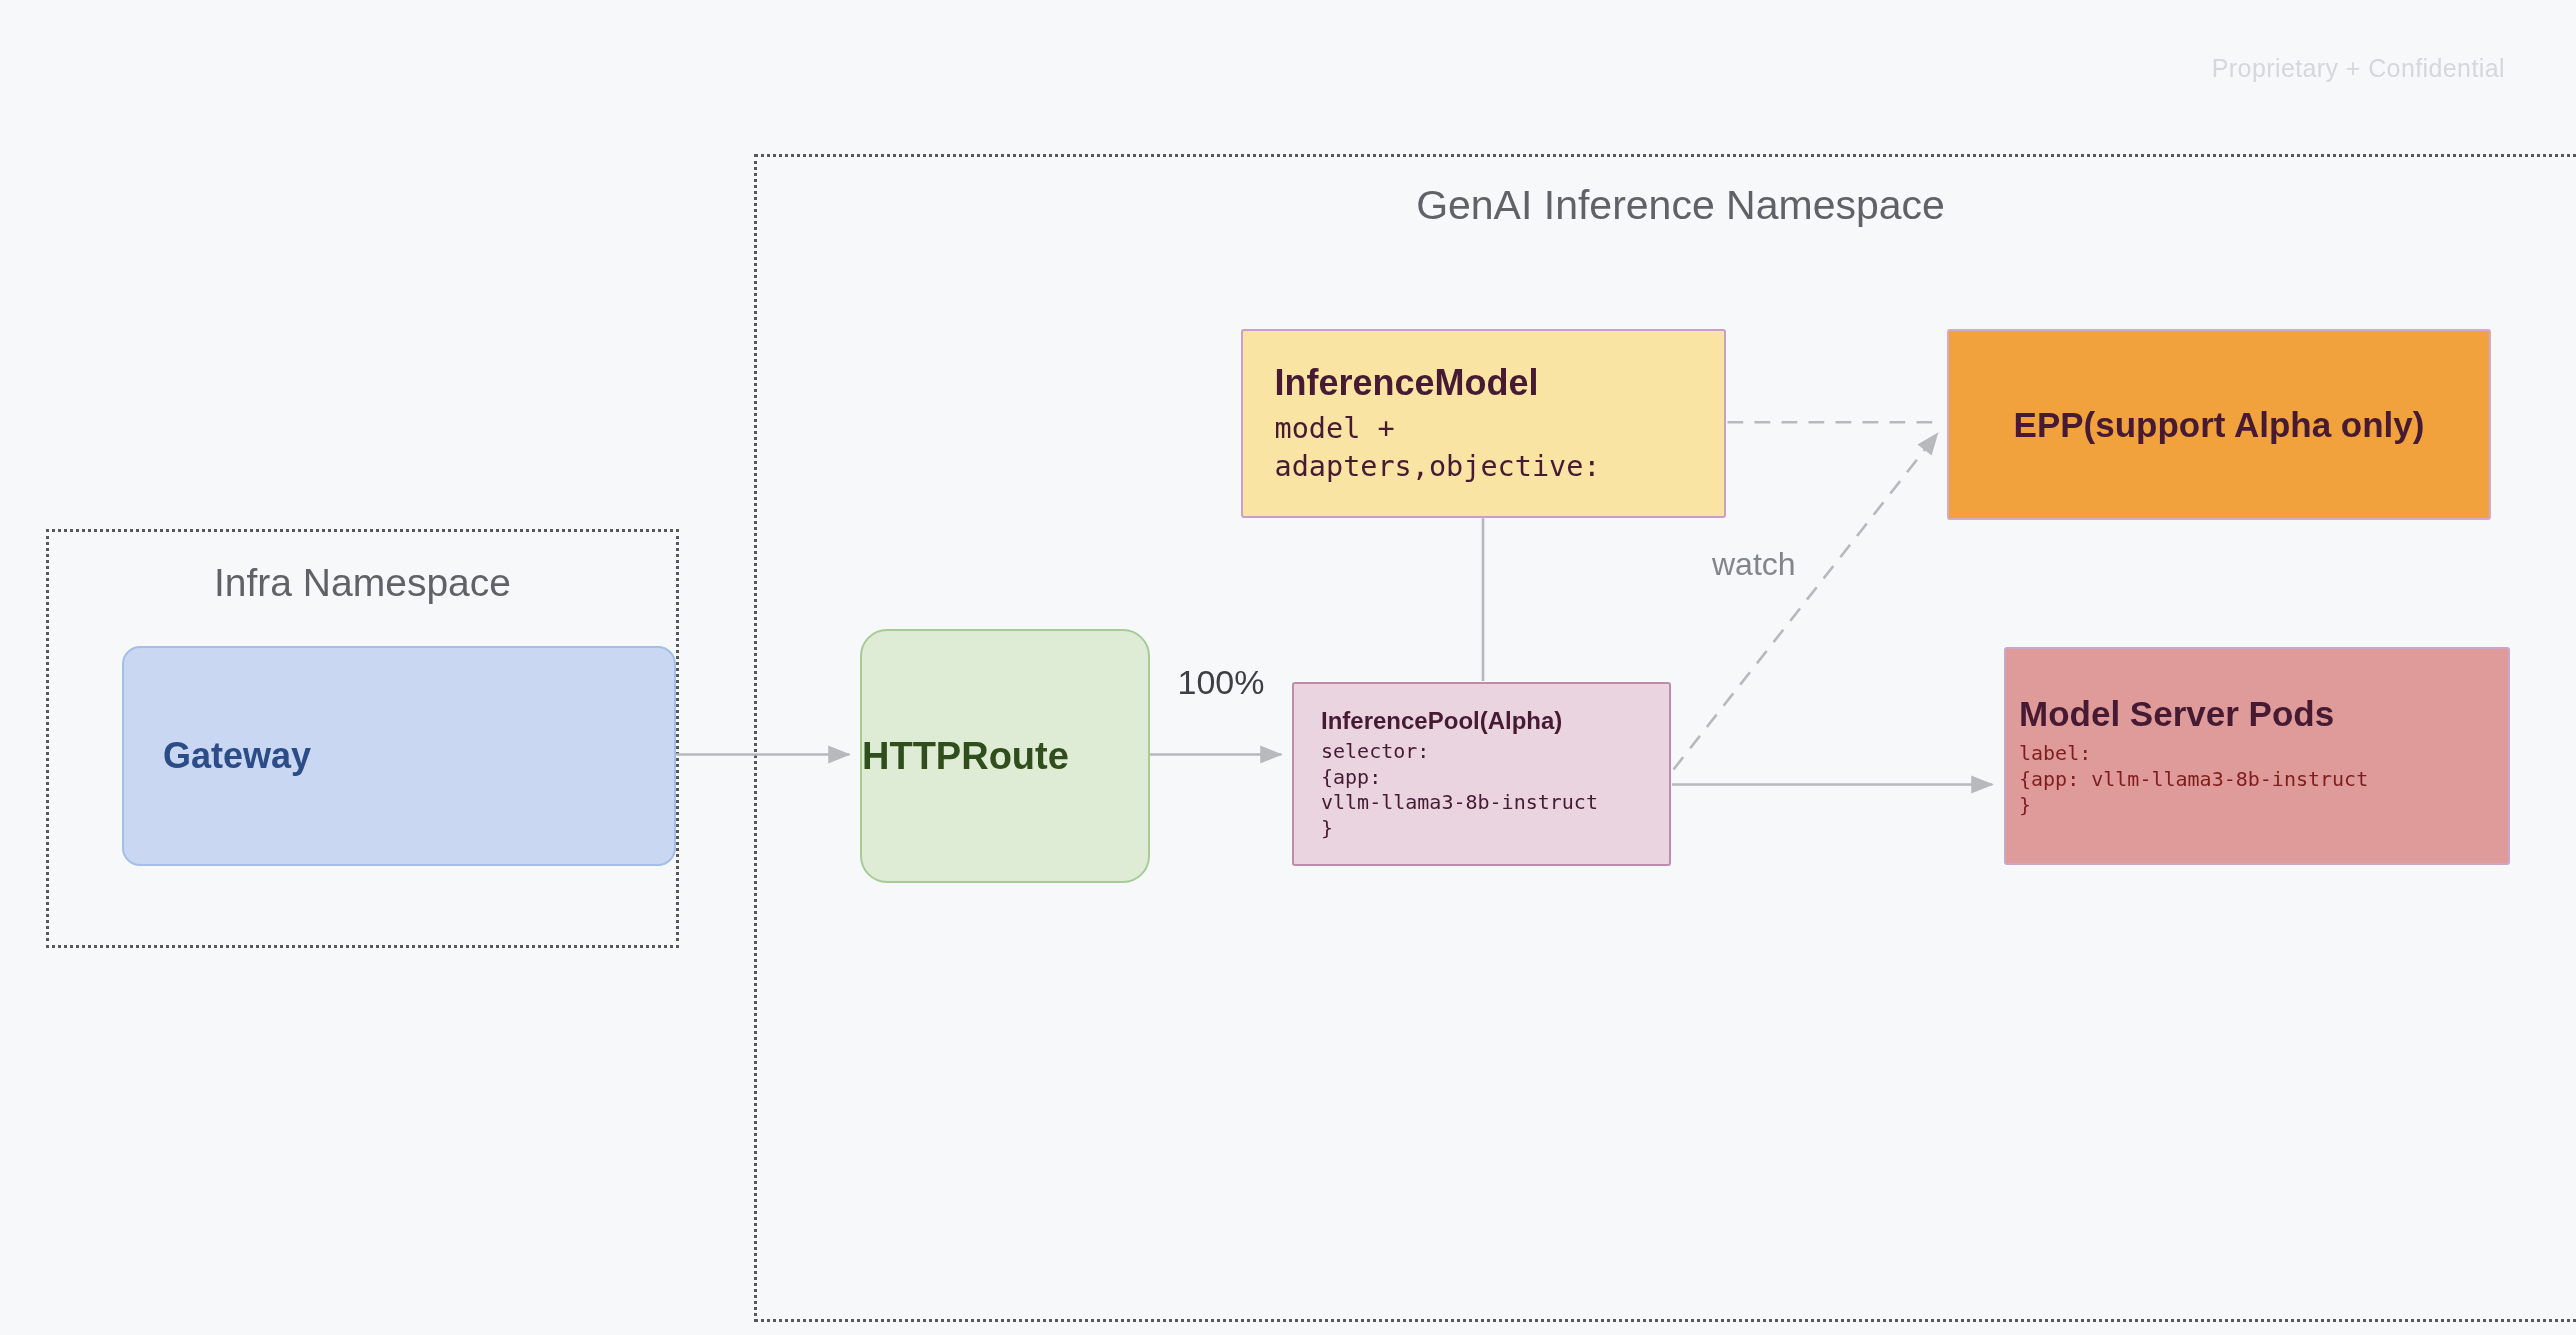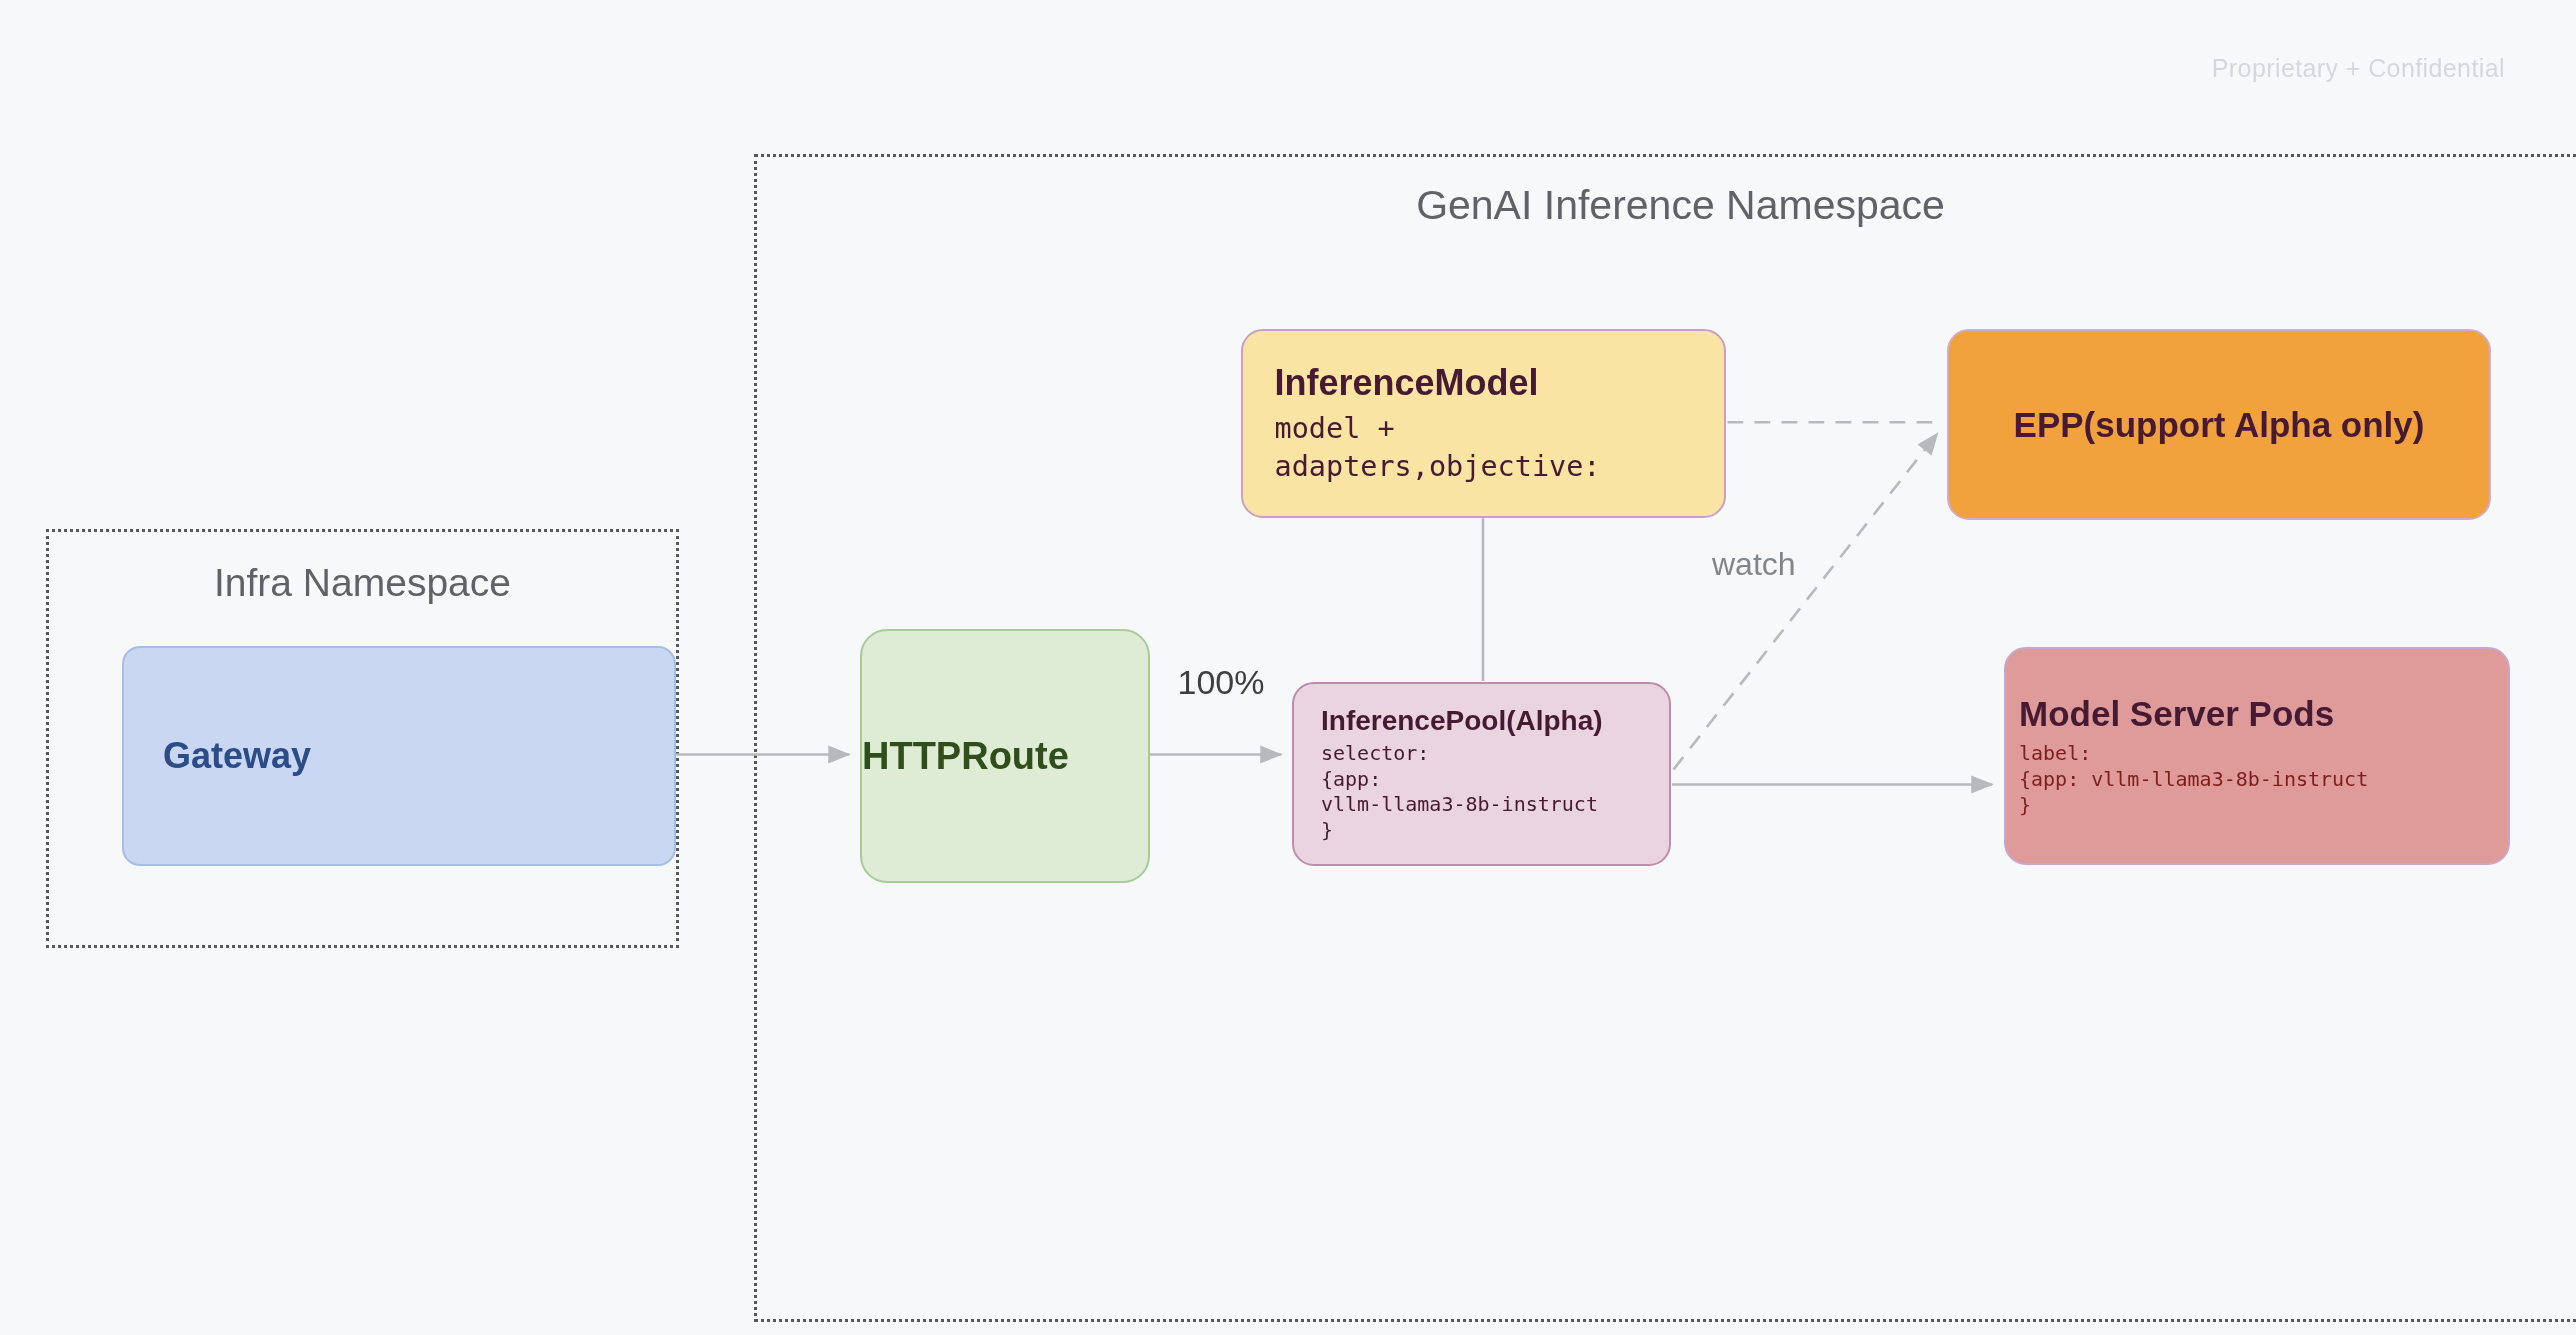--- a/index.html
+++ b/index.html
@@ -12,42 +12,42 @@
 
   .watermark {
     top: 54px; right: 71px; font-size: 25px; letter-spacing: 0.4px;
   }
 
   .ns-box { border: 3px dotted #56585B; box-sizing: border-box; background: transparent; }
   .ns-title { font-size: 41px; font-weight: 400; text-align: center; }
 
   .node {
     box-sizing: border-box; border-style: solid; border-width: 2.3px;
-    border-radius: 22px; display: flex; flex-direction: column; justify-content: center;
+    border-radius: 3px; display: flex; flex-direction: column; justify-content: center;
   }
   .node-title { font-weight: 700; }
   .node-body {
     font-family: "DejaVu Sans Mono", monospace; white-space: pre; font-weight: 400;
   }
 
   #gateway { left: 122px; top: 646px; width: 554px; height: 220px; border-radius: 18px; padding-left: 39px; }
   #gateway .node-title { font-size: 36px; }
 
   #httproute { left: 860px; top: 629px; width: 290px; height: 254px; border-radius: 27px; align-items: flex-start; }
   #httproute .node-title { font-size: 38px; }
 
   #inference-model { left: 1241px; top: 329px; width: 485px; height: 189px; padding-left: 31.5px; }
   #inference-model .node-title { font-size: 36px; }
   #inference-model .node-body { font-size: 28.5px; line-height: 1.32; margin-top: 6px; }
 
   #epp { left: 1947px; top: 329px; width: 544px; height: 191px; align-items: center; }
   #epp .node-title { font-size: 35px; }
 
   #inference-pool { left: 1292px; top: 682px; width: 379px; height: 184px; padding-left: 27px; }
-  #inference-pool .node-title { font-size: 28px; }
+  #inference-pool .node-title { font-size: 24px; }
   #inference-pool .node-body { font-size: 20px; line-height: 1.28; margin-top: 4.5px; }
 
   #model-server-pods { left: 2004px; top: 647px; width: 506px; height: 218px; padding-left: 13px; }
   #model-server-pods .node-title { font-size: 35px; }
   #model-server-pods .node-body { font-size: 20px; line-height: 1.3; margin-top: 6px; }
 
   .edge-label-percent { left: 1161px; top: 663px; width: 120px; text-align: center; font-size: 34px; }
   .edge-label-watch  { left: 1712px; top: 546px; font-size: 32px; }
 
   .brand-logo { left: 2423px; top: 1328px; font-size: 72px; font-weight: 500; letter-spacing: 0.8px; }

